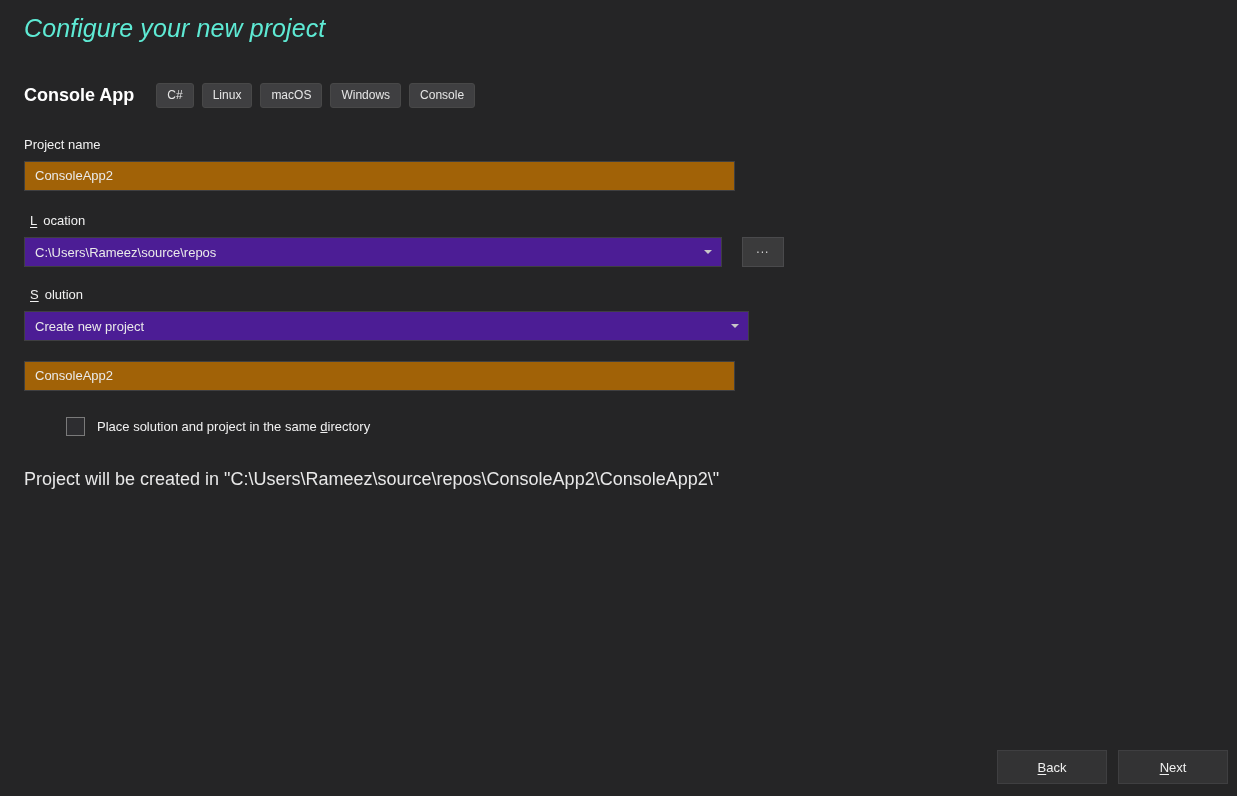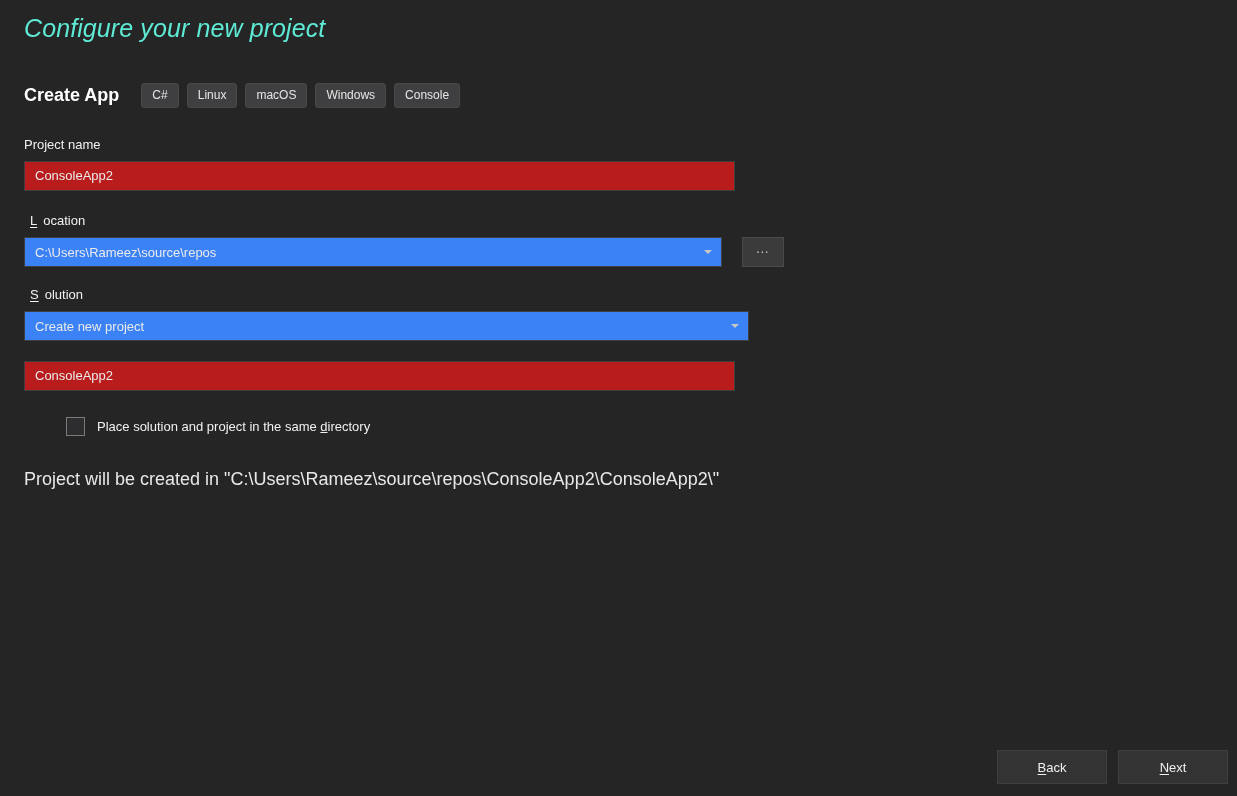--- a/index.html
+++ b/index.html
@@ -80,21 +80,21 @@
     white-space: nowrap;
   }
   .field-label u {
     text-decoration: underline;
     text-underline-offset: 2px;
   }
 
   .textbox {
     width: 689px;
     height: 28px;
-    background: #b91c1c;
+    background: #a16207;
     border: 1px solid #3f3f41;
     color: #eaeaea;
     font-family: "Liberation Sans", sans-serif;
     font-size: 13px;
     padding: 0 10px;
     box-sizing: content-box;
     line-height: 28px;
     display: flex;
     align-items: center;
     outline: none;
@@ -102,21 +102,21 @@
 
   .combo-row {
     display: flex;
     align-items: flex-start;
     gap: 0;
   }
   .combo {
     position: relative;
     width: 689px;
     height: 28px;
-    background: #3b82f6;
+    background: #4c1d95;
     border: 1px solid #3f3f41;
     color: #eaeaea;
     font-size: 13px;
     padding: 0 24px 0 10px;
     display: flex;
     align-items: center;
     box-sizing: content-box;
     cursor: default;
     white-space: nowrap;
     overflow: hidden;
@@ -216,21 +216,21 @@
   .dlg-btn u { text-underline-offset: 2px; }
   .btn-back { left: 997px; }
   .btn-next { left: 1118px; }
 </style>
 </head>
 <body>
 
 <div class="page-title">Configure your new project</div>
 
 <div class="subhead">
-  <div class="template-name">Create App</div>
+  <div class="template-name">Console App</div>
   <div class="tag-list">
     <span class="tag">C#</span>
     <span class="tag">Linux</span>
     <span class="tag">macOS</span>
     <span class="tag">Windows</span>
     <span class="tag">Console</span>
   </div>
 </div>
 
 <div class="form">

